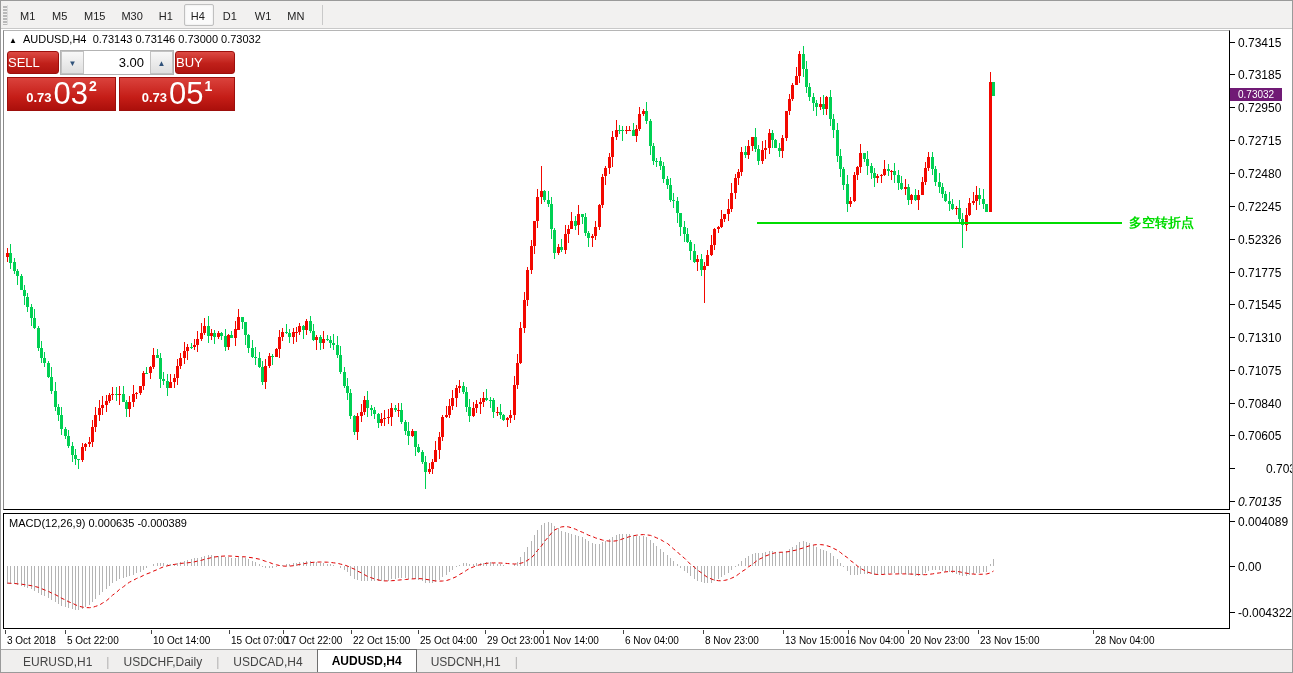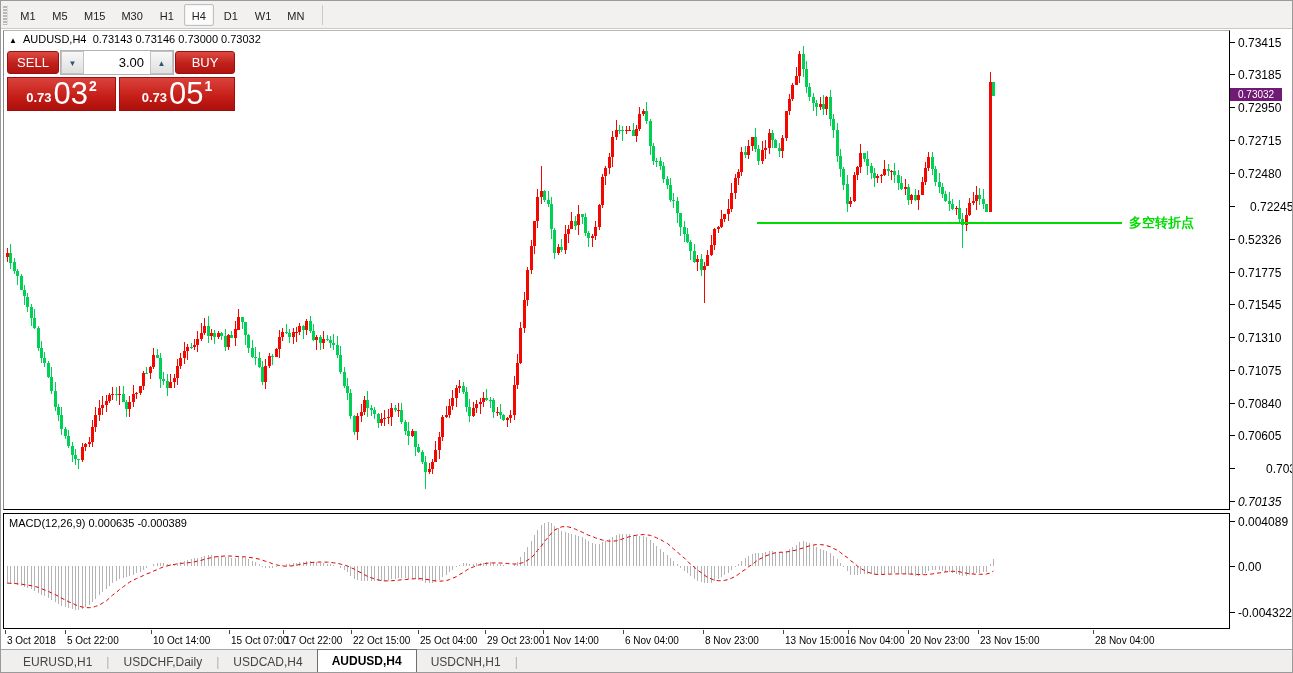--- a/index.html
+++ b/index.html
@@ -16,21 +16,21 @@
     background:#f2f1f0; border-bottom:1px solid #c9c9c9;
     display:flex; align-items:center;
   }
   #toolbar .grip {
     width:5px; height:20px; margin:0 4px 0 2px;
     background:repeating-linear-gradient(#f2f1f0 0 1px,#b9b9b9 1px 3px);
     border-right:1px solid #dcdcdc;
   }
   .tf-btn {
     min-width:30px; height:22px; padding:0 6px; margin:0 1px;
-    font-size:11px; color:#222; text-align:center; line-height:22px;
+    font-size:11px; color:#222; text-align:left; line-height:22px;
     border:1px solid transparent; border-radius:2px; cursor:default;
   }
   .tf-btn.active { background:#fbfbfb; border:1px solid #c0c0c0; box-shadow:inset 0 0 2px #ddd; }
   #toolbar .vsep { width:1px; height:20px; background:#c9c9c9; margin-left:10px; }
 
   
   #main-plot {
     position:absolute; left:2px; top:29px; width:1227px; height:480px;
     border-top:1px solid #b5b5b5; border-left:1px solid #8a8a8a;
     border-right:1px solid #000; border-bottom:1px solid #000;
@@ -59,21 +59,21 @@
   #time-axis { position:absolute; left:2px; top:629px; width:1227px; height:19px; background:#fff; }
   .t-tick  { position:absolute; top:0; width:1px; height:4px; background:#444; }
   .t-label { position:absolute; top:5px; font-size:10px; color:#000; white-space:nowrap; }
 
   
   #annotation-text { position:absolute; font-size:13px; font-weight:bold; white-space:nowrap; }
 
   
   #trade-panel { position:absolute; left:6px; top:49px; width:228px; }
   .red-btn {
-    position:absolute; color:#fff; text-align:center;
+    position:absolute; color:#fff; 
     background:linear-gradient(#dd4a43,#c0201a 55%,#b01410);
     border:1px solid #9d0f0c; border-radius:3px;
     font-size:13px;
   }
   #sell-btn { left:0; top:1px; width:52px; height:23px; line-height:22px; }
   #buy-btn  { left:168px; top:1px; width:60px; height:23px; line-height:22px; }
   #lot-spinner {
     position:absolute; left:53px; top:0; width:114px; height:25px;
     background:#fff; border:1px solid #b3b3b3; display:flex;
   }
@@ -465,21 +465,21 @@
       <div class="axis-label" style="top: 35px;">0.73415</div>
       <div class="axis-tick" style="top: 73px;"></div>
       <div class="axis-label" style="top: 67px;">0.73185</div>
       <div class="axis-tick" style="top: 106px;"></div>
       <div class="axis-label" style="top: 100px;">0.72950</div>
       <div class="axis-tick" style="top: 139px;"></div>
       <div class="axis-label" style="top: 133px;">0.72715</div>
       <div class="axis-tick" style="top: 172px;"></div>
       <div class="axis-label" style="top: 166px;">0.72480</div>
       <div class="axis-tick" style="top: 205px;"></div>
-      <div class="axis-label" style="top: 199px; margin-left: 12px;">0.72245</div>
+      <div class="axis-label" style="top: 199px;">0.72245</div>
       <div class="axis-tick" style="top: 238px;"></div>
       <div class="axis-label" style="top: 232px;">0.52326</div>
       <div class="axis-tick" style="top: 271px;"></div>
       <div class="axis-label" style="top: 265px;">0.71775</div>
       <div class="axis-tick" style="top: 303px;"></div>
       <div class="axis-label" style="top: 297px;">0.71545</div>
       <div class="axis-tick" style="top: 336px;"></div>
       <div class="axis-label" style="top: 330px;">0.71310</div>
       <div class="axis-tick" style="top: 369px;"></div>
       <div class="axis-label" style="top: 363px;">0.71075</div>

